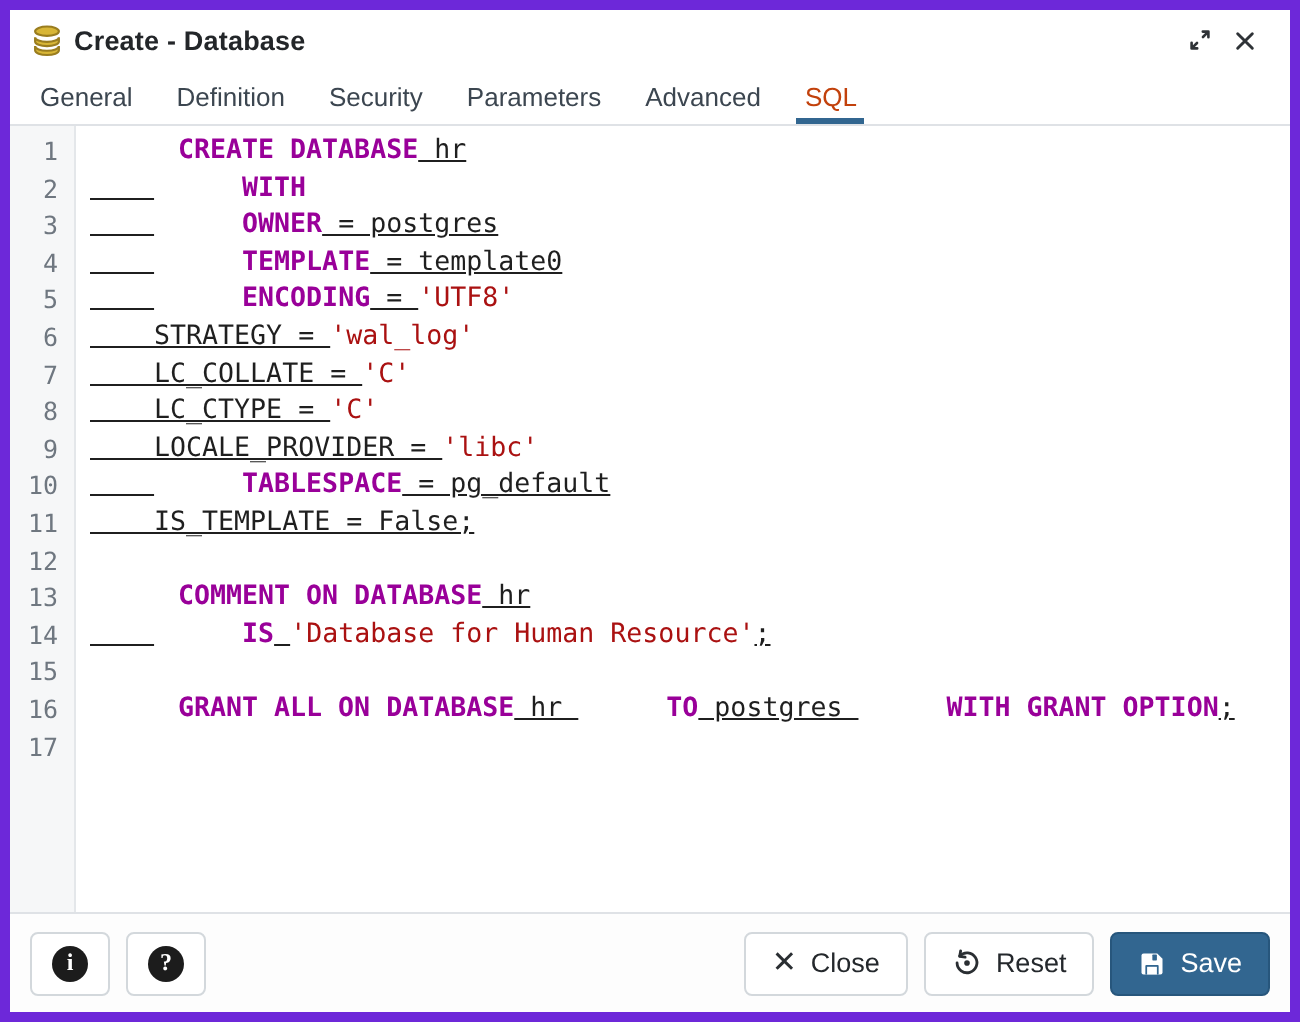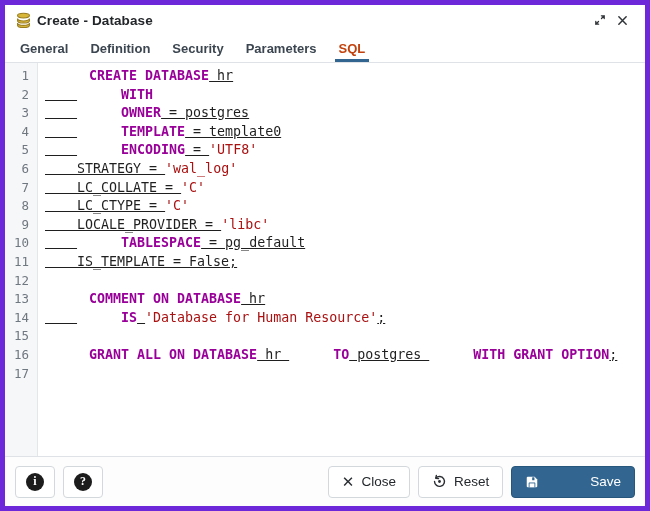--- a/index.html
+++ b/index.html
@@ -42,21 +42,20 @@
     border-bottom: 1px solid #dfe2e6;
     padding-left: 4px;
   }
   .tab {
     border: none; background: transparent; cursor: pointer;
     font-family: "Liberation Sans", sans-serif;
     font-size: 13px; color: #3c4650;
     padding: 0 10px; margin: 0 1px;
     display: flex; align-items: center;
     position: relative;
-    font-weight: bold;
   }
   .tab.active { color: #c2410c; }
   .tab.active::after {
     content: ""; position: absolute; left: 6px; right: 6px; bottom: 0;
     height: 3px; background: var(--accent);
   }
 
   
   .editor {
     flex: 1 1 auto;
@@ -120,21 +119,20 @@
     width: 18px; height: 18px; border-radius: 50%;
     background: #1c1c1c; color: #ffffff;
     font-size: 12px; font-weight: bold;
     display: inline-flex; align-items: center; justify-content: center;
     font-family: "Liberation Serif", serif;
   }
   .btn-primary {
     background: var(--accent);
     border-color: #27567c;
     color: #ffffff;
-    gap: 44px;
   }
   .x-glyph { font-size: 15px; line-height: 1; margin-right: 7px; color: #2a2e32; }
 </style>
 </head>
 <body>
 
 <div class="dialog">
 
   <div class="titlebar">
     <svg class="app-icon" viewBox="0 0 16 16">
@@ -154,20 +152,21 @@
         <path d="M3.5 3.5 L12.5 12.5 M12.5 3.5 L3.5 12.5" stroke="#2f3337" stroke-width="1.8" stroke-linecap="round"></path>
       </svg>
     </button>
   </div>
 
   <div class="tabs">
     <button class="tab">General</button>
     <button class="tab">Definition</button>
     <button class="tab">Security</button>
     <button class="tab">Parameters</button>
+    <button class="tab">Advanced</button>
     <button class="tab active">SQL</button>
   </div>
 
   <div class="editor">
     <div class="gutter" id="gutter">
         <div class="ln">1</div>
         <div class="ln">2</div>
         <div class="ln">3</div>
         <div class="ln">4</div>
         <div class="ln">5</div>

